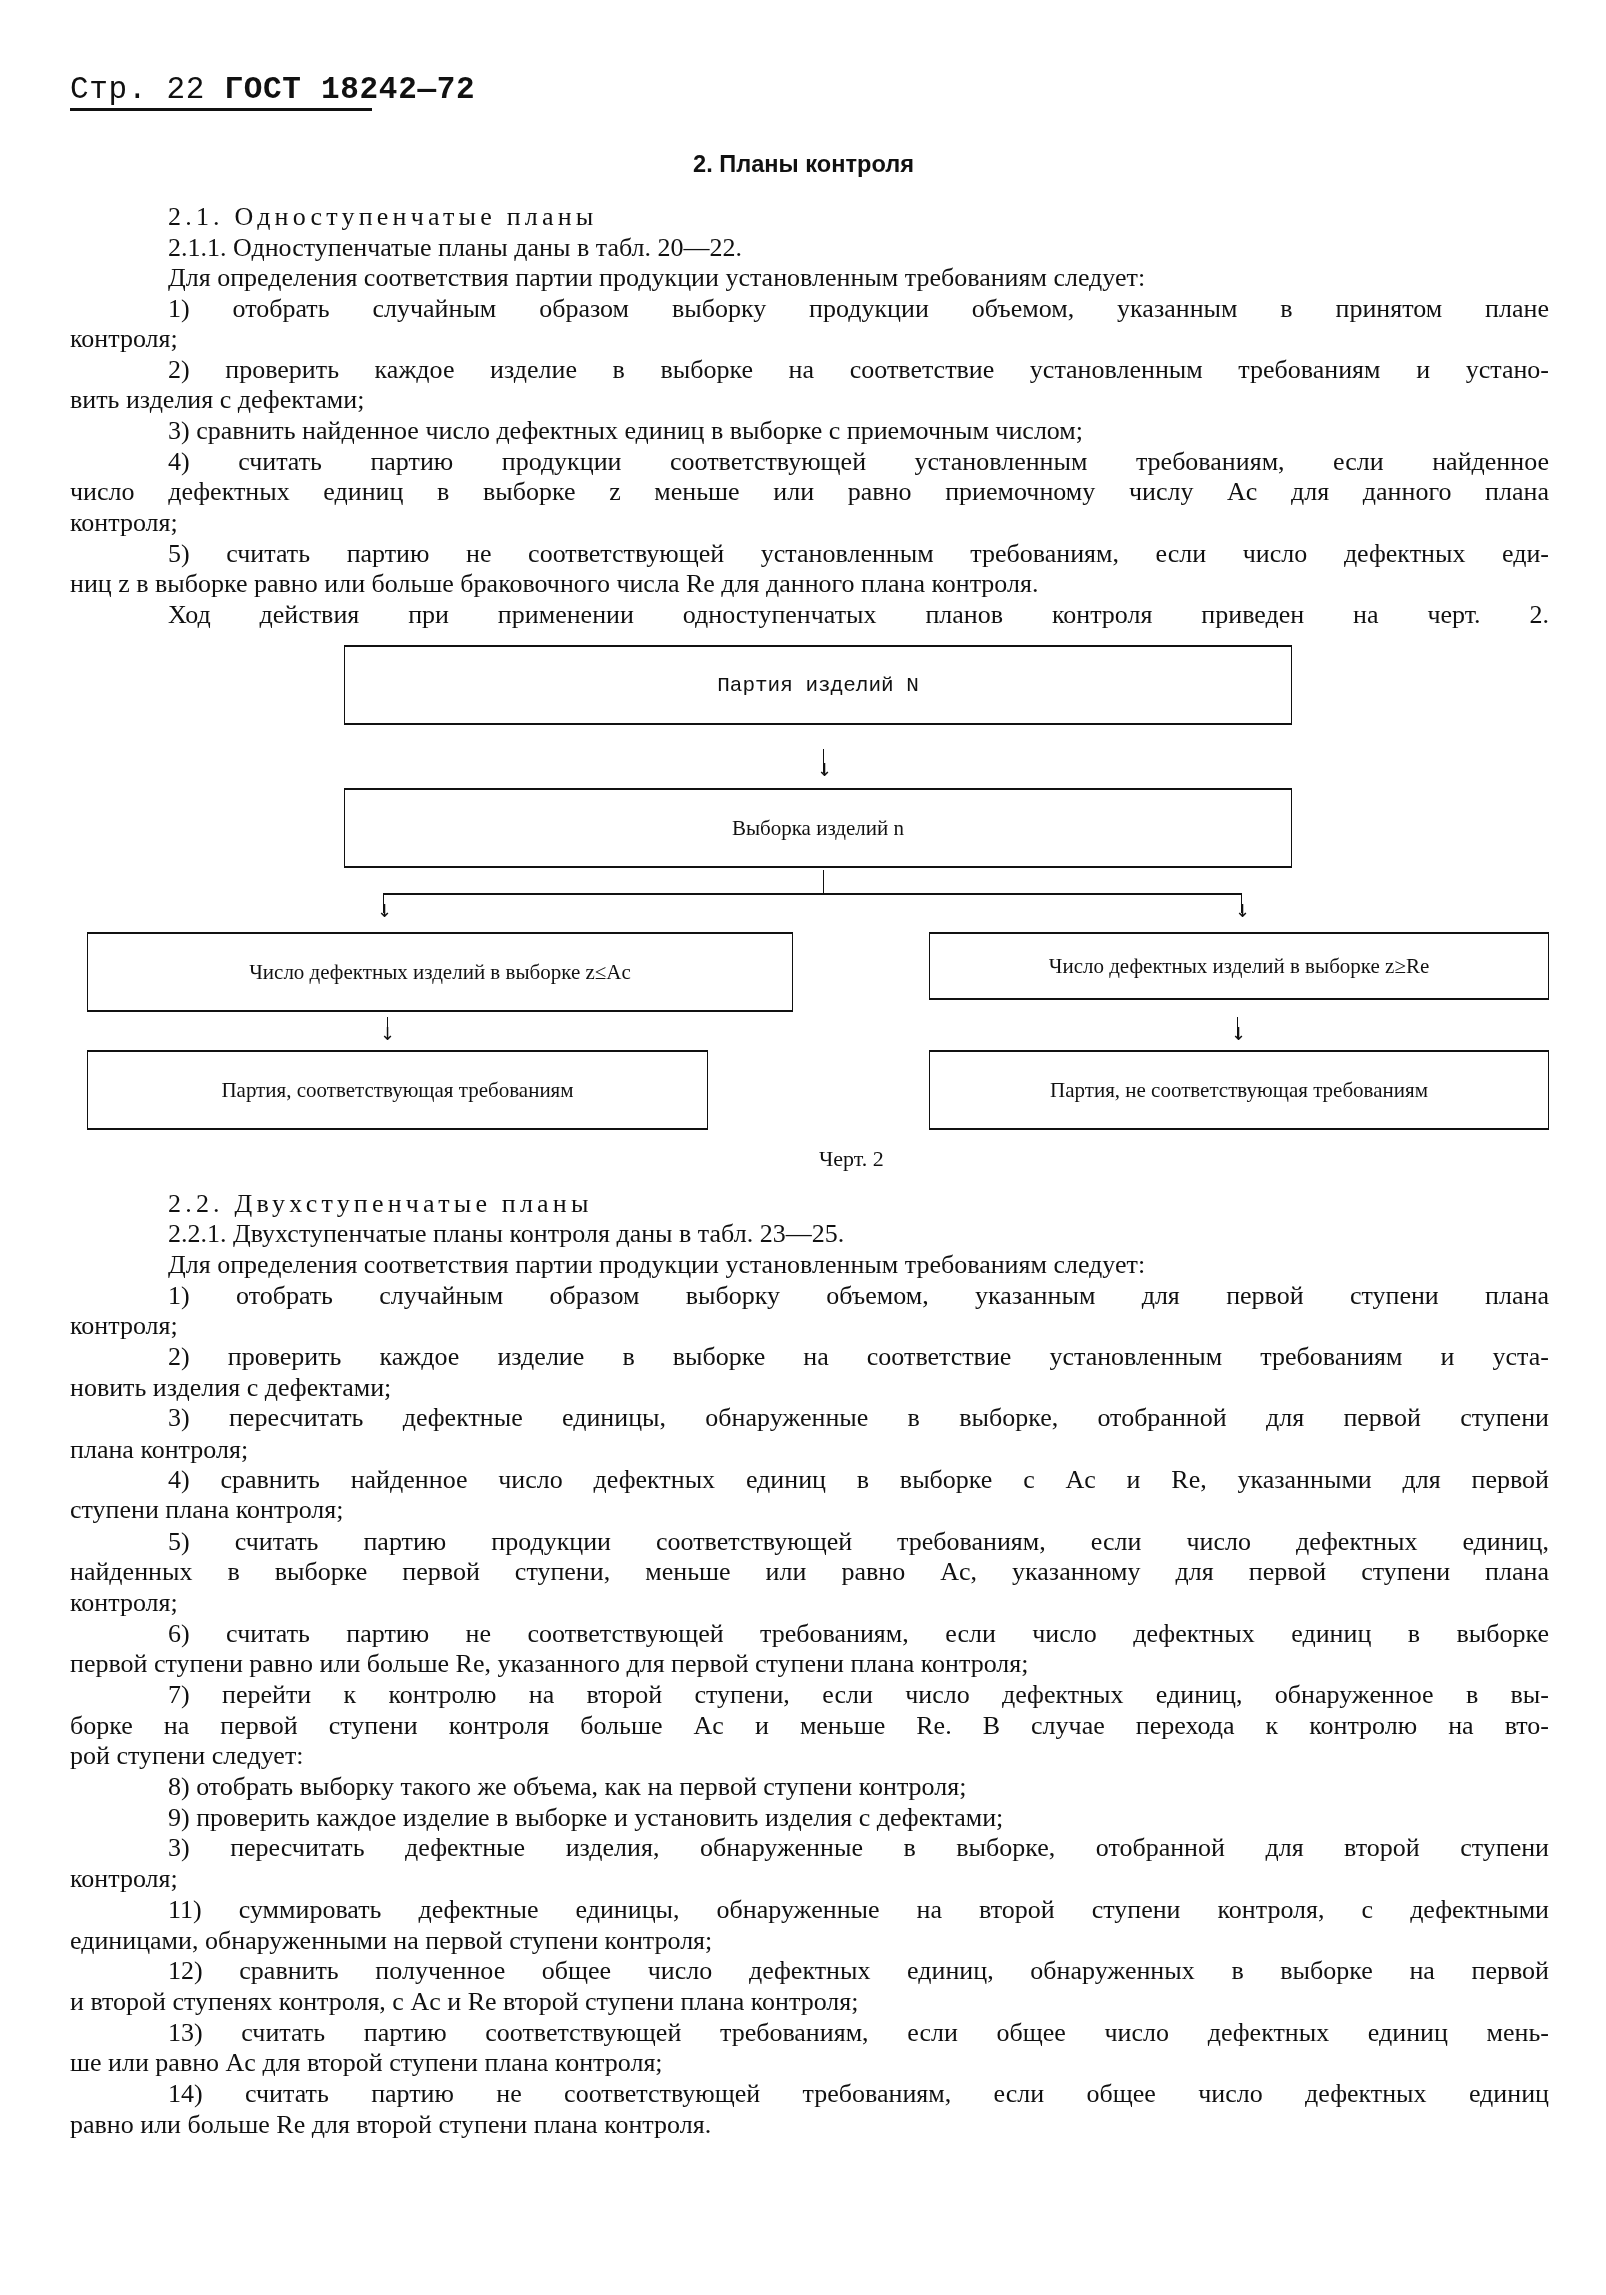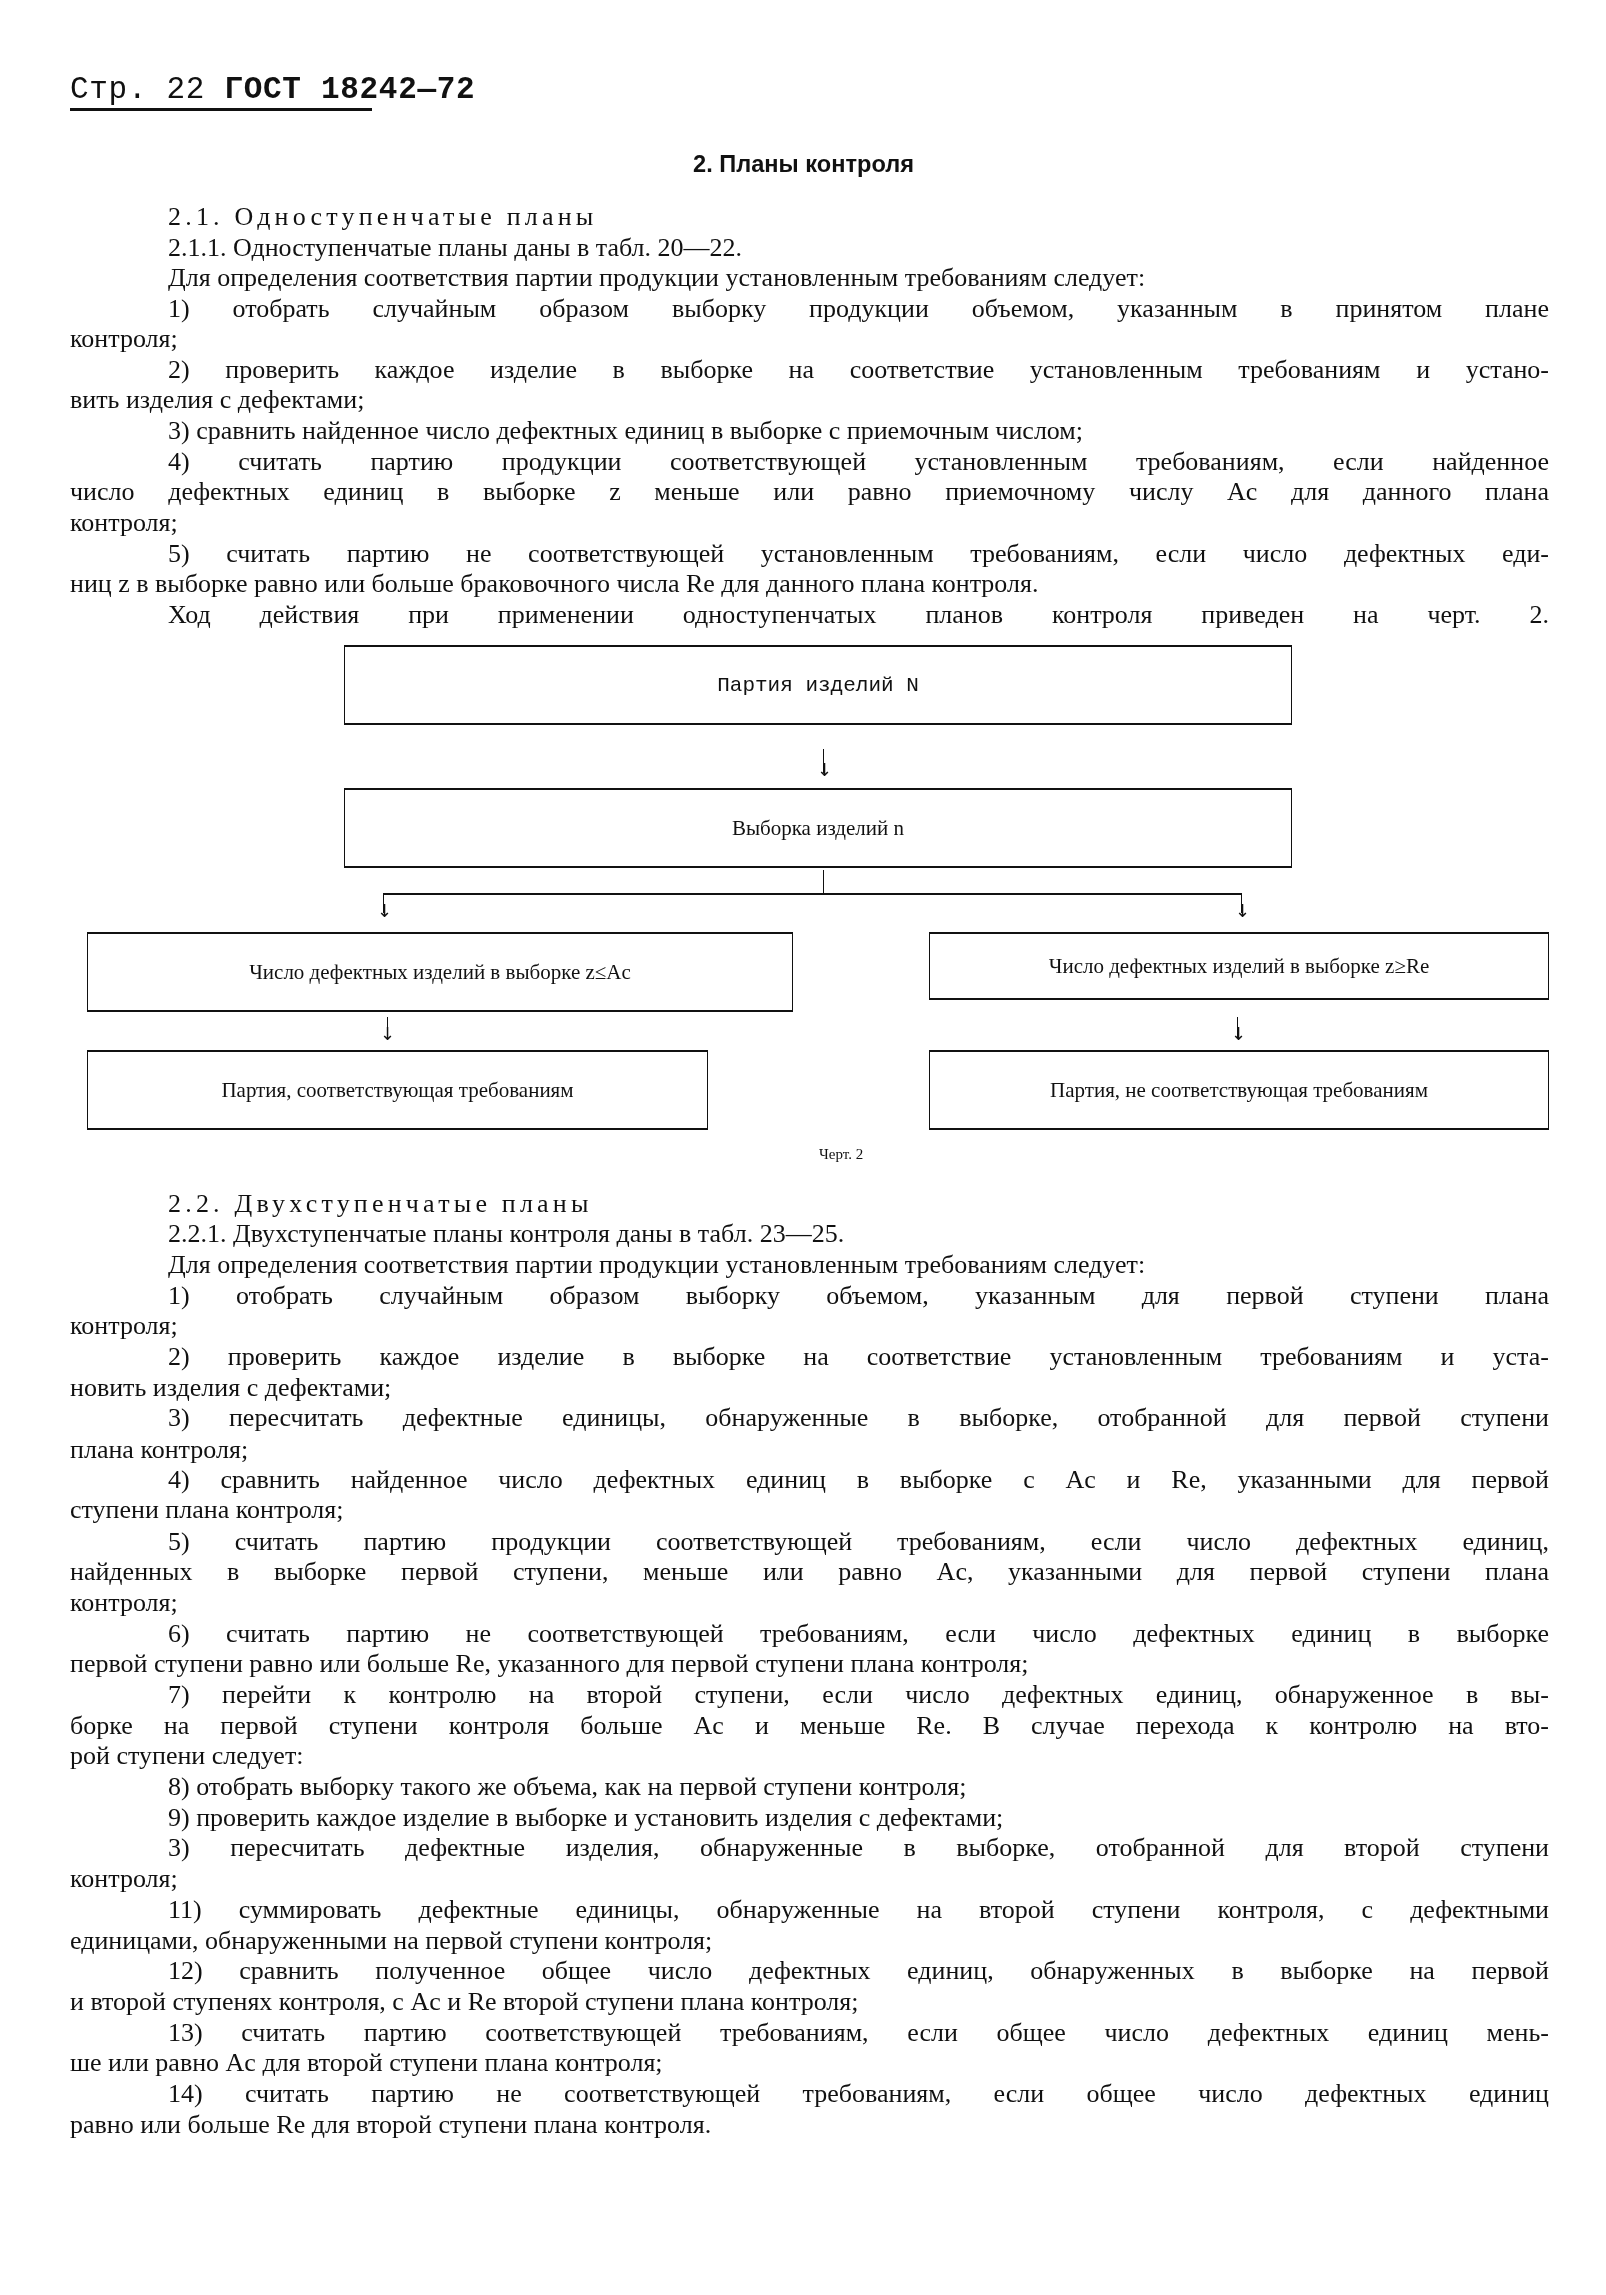--- a/index.html
+++ b/index.html
@@ -11,21 +11,21 @@
   .title { position:absolute; left:0; width:1607px; top:151px; text-align:center; font-family:"Liberation Sans", sans-serif; font-weight:bold; font-size:23.6px; }
   .line { position:absolute; left:70px; width:1479px; font-family:"Liberation Serif", serif; font-size:26px; line-height:30.5px; white-space:nowrap; text-align:justify; text-align-last:justify; }
   .line.first { left:168px; width:1381px; }
   .line.last { text-align-last:left; }
   .line.heading { letter-spacing:4.2px; text-align-last:left; }
   .line.plain { text-align-last:left; }
   .box { position:absolute; border-top:2.8px solid #111; border-bottom:2.8px solid #111; border-left:1.4px solid #111; border-right:1.4px solid #111; box-sizing:border-box; display:flex; align-items:center; justify-content:center; font-family:"Liberation Serif", serif; font-size:21px; }
   .vline { position:absolute; width:1.4px; background:#111; }
   .hline { position:absolute; height:2.1px; background:#111; }
   .arrow { position:absolute; width:14px; margin-left:-7px; text-align:center; font-family:"DejaVu Sans", sans-serif; font-size:18px; line-height:1; }
-  .caption { position:absolute; font-family:"Liberation Serif", serif; font-size:15px; }
+  .caption { position:absolute; font-family:"Liberation Serif", serif; font-size:22px; }
 </style>
 </head>
 <body>
 
 <div class="page">
 
   <div class="hdr">
     <span>Стр. 22</span>
     <b>ГОСТ 18242—72</b>
   </div>
@@ -93,21 +93,21 @@
   <div class="line first plain" style="top:1250px">Для определения соответствия партии продукции установленным требованиям следует:</div>
   <div class="line first" style="top:1281px">1) отобрать случайным образом выборку объемом, указанным для первой ступени плана</div>
   <div class="line last" style="top:1311px">контроля;</div>
   <div class="line first" style="top:1342px">2) проверить каждое изделие в выборке на соответствие установленным требованиям и уста-</div>
   <div class="line last" style="top:1373px">новить изделия с дефектами;</div>
   <div class="line first" style="top:1403px">3) пересчитать дефектные единицы, обнаруженные в выборке, отобранной для первой ступени</div>
   <div class="line last" style="top:1435px">плана контроля;</div>
   <div class="line first" style="top:1465px">4) сравнить найденное число дефектных единиц в выборке с Ac и Re, указанными для первой</div>
   <div class="line last" style="top:1495px">ступени плана контроля;</div>
   <div class="line first" style="top:1527px">5) считать партию продукции соответствующей требованиям, если число дефектных единиц,</div>
-  <div class="line" style="top:1557px">найденных в выборке первой ступени, меньше или равно Ac, указанными для первой ступени плана</div>
+  <div class="line" style="top:1557px">найденных в выборке первой ступени, меньше или равно Ac, указанному для первой ступени плана</div>
   <div class="line last" style="top:1588px">контроля;</div>
   <div class="line first" style="top:1619px">6) считать партию не соответствующей требованиям, если число дефектных единиц в выборке</div>
   <div class="line last" style="top:1649px">первой ступени равно или больше Re, указанного для первой ступени плана контроля;</div>
   <div class="line first" style="top:1680px">7) перейти к контролю на второй ступени, если число дефектных единиц, обнаруженное в вы-</div>
   <div class="line" style="top:1711px">борке на первой ступени контроля больше Ac и меньше Re. В случае перехода к контролю на вто-</div>
   <div class="line last" style="top:1741px">рой ступени следует:</div>
   <div class="line first plain" style="top:1772px">8) отобрать выборку такого же объема, как на первой ступени контроля;</div>
   <div class="line first plain" style="top:1803px">9) проверить каждое изделие в выборке и установить изделия с дефектами;</div>
   <div class="line first" style="top:1833px">3) пересчитать дефектные изделия, обнаруженные в выборке, отобранной для второй ступени</div>
   <div class="line last" style="top:1864px">контроля;</div>

